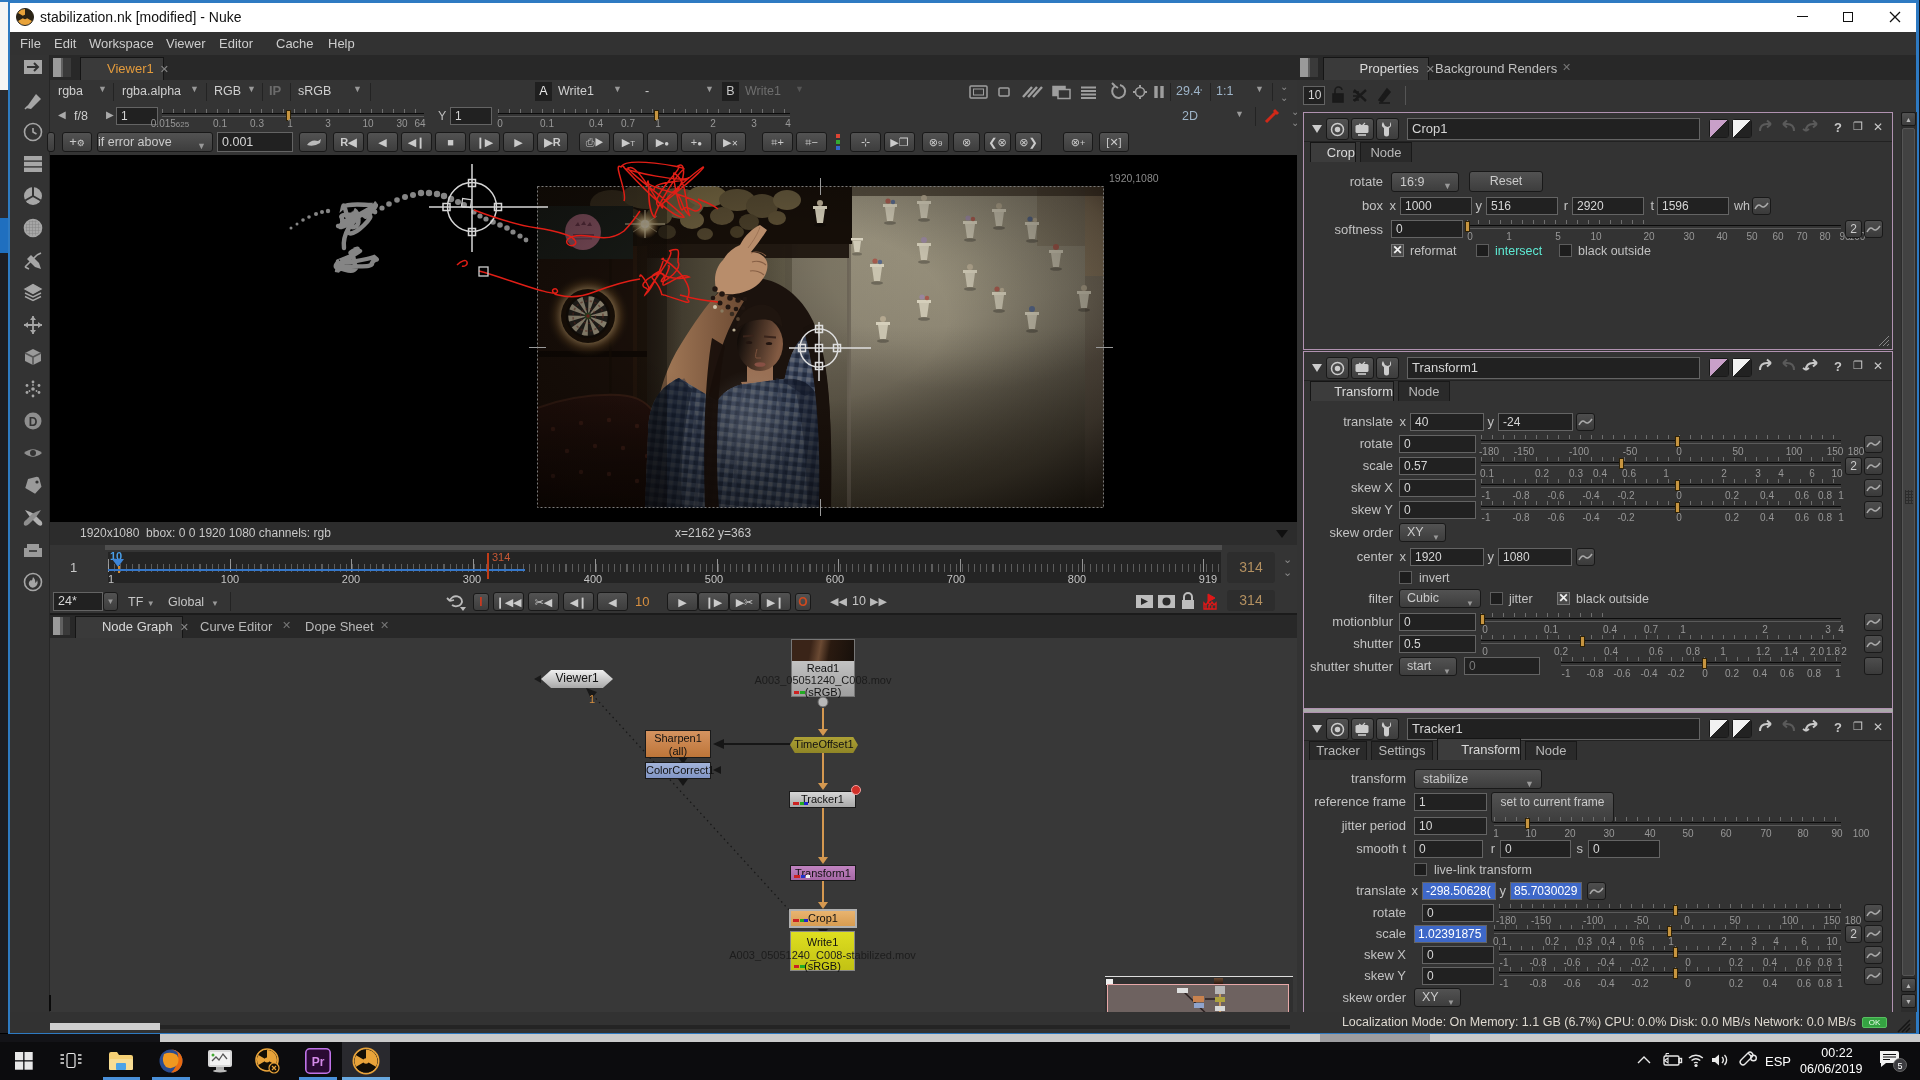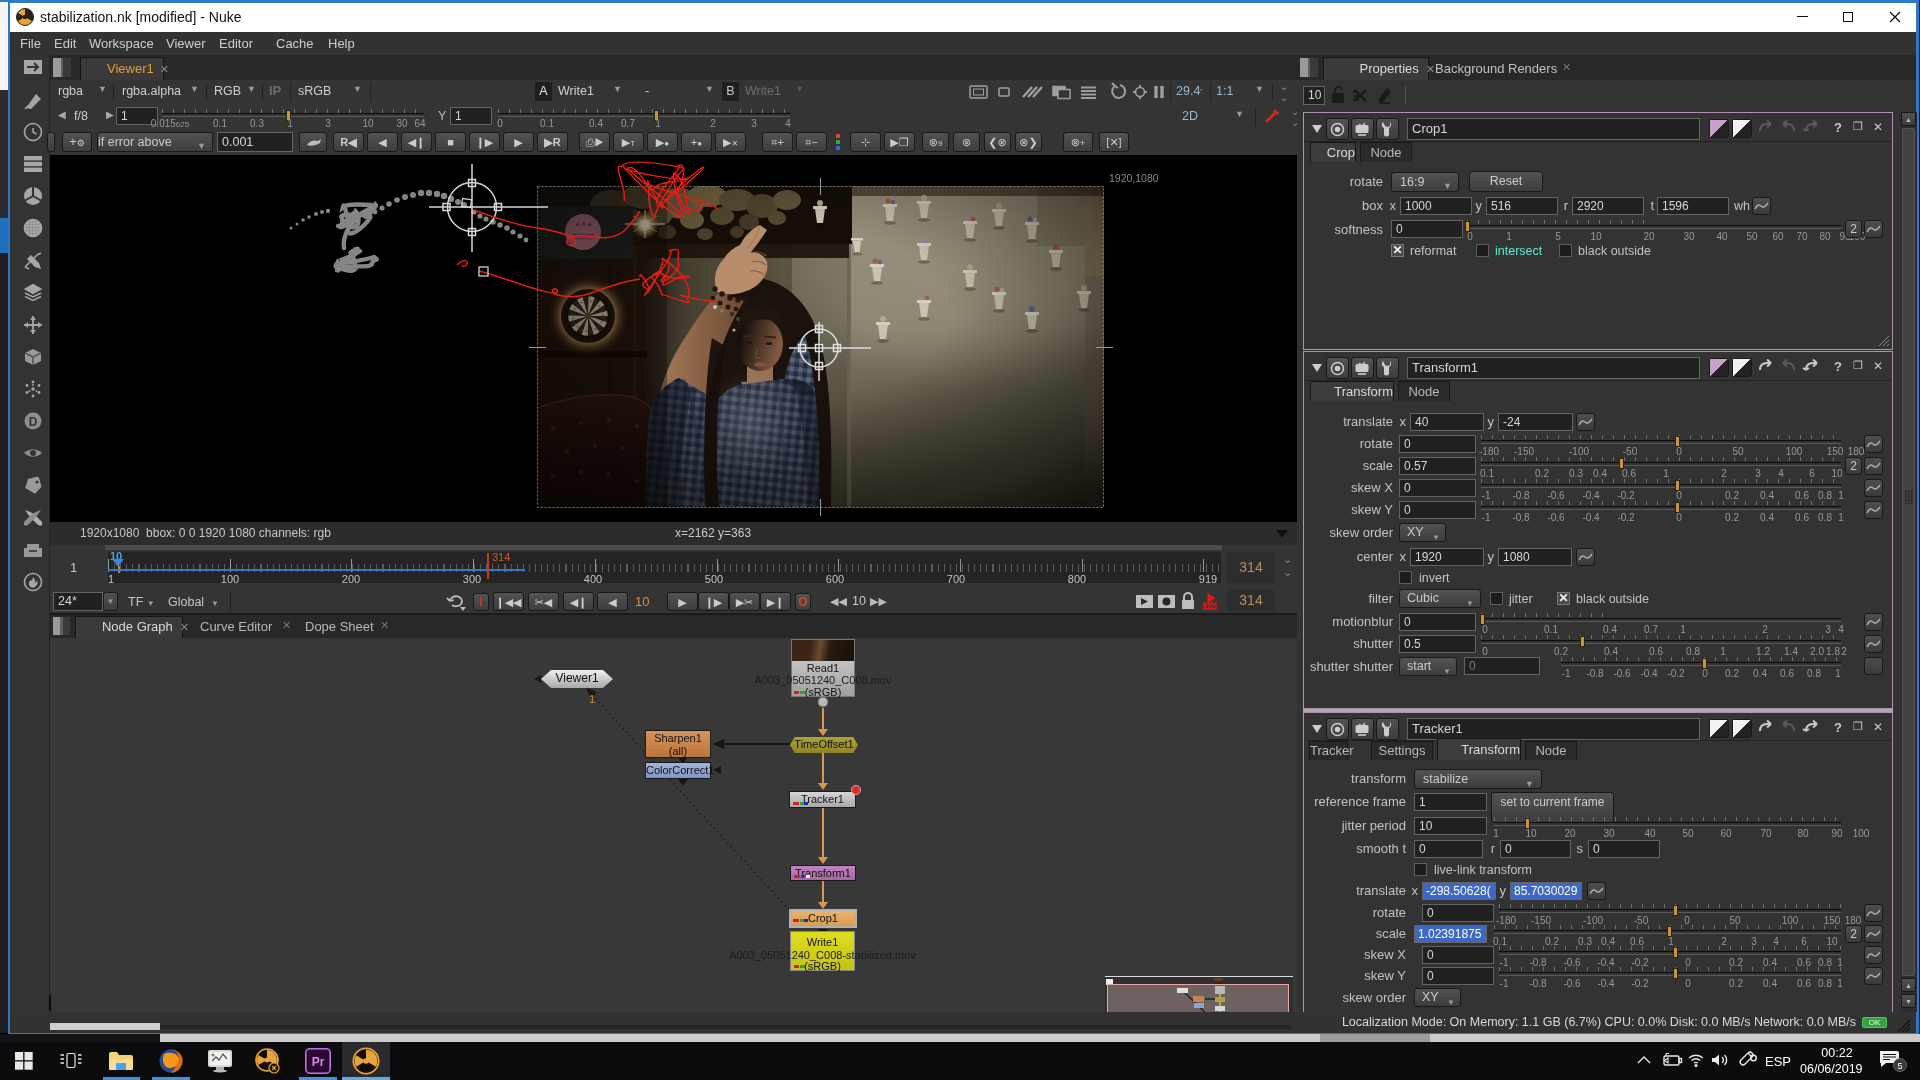--- a/index.html
+++ b/index.html
@@ -1190,21 +1190,21 @@
     </div>
   <svg width="110" height="20" style="left:452px;top:6px" fill="none">
       <path d="M4 12 Q4 5 11 5 L15 5 M15 5 L11 1.5 M15 5 L11 8.5" stroke="#c8c8c8" stroke-width="2"></path>
       <path d="M38 12 Q38 5 31 5 L27 5 M27 5 L31 1.5 M27 5 L31 8.5" stroke="#5a5a5a" stroke-width="2"></path>
       <path d="M50 12 Q50 5 57 5 L61 5 M61 5 L57 1.5 M61 5 L57 8.5 M50 12 L53 10 M50 12 L47 10" stroke="#c8c8c8" stroke-width="2"></path>
     </svg>
   <span class="ab" style="left:530px;top:7px;color:#c8c8c8;font-weight:bold;font-size:13px">?</span>
   <span class="ab" style="left:549px;top:7px;color:#c8c8c8;font-size:11px">❐</span>
   <span class="ab" style="left:569px;top:7px;color:#c8c8c8;font-size:12px">✕</span>
   <div class="ab" style="left:0;top:27px;width:588px;height:1px;background:#222"></div>
-  <div class="tab" style="left:5px;top:28px;width:39px;height:19px;font-size:13px;line-height:18px">Tracker</div>
+  <div class="tab" style="left:5px;top:28px;width:58px;height:19px;font-size:13px;line-height:18px">Tracker</div>
   <div class="tab" style="left:67px;top:28px;width:62px;height:19px;font-size:13px;line-height:18px">Settings</div>
   <div class="tabon" style="left:133px;top:25px;width:84px;height:22px;font-size:13px;line-height:21px">Transform</div>
   <div class="tab" style="left:221px;top:28px;width:52px;height:19px;font-size:13px;line-height:18px">Node</div>
 
   <span class="lab" style="left:0px;top:58px;width:102px">transform</span>
   <div class="btn" style="left:110px;top:56px;width:128px;height:20px;font-size:12.5px;line-height:18px;text-align:left;padding-left:8px">stabilize<span style="position:absolute;right:7px;top:5px;font-size:9px;color:#999">▼</span></div>
 
   <span class="lab" style="left:0px;top:81px;width:102px">reference frame</span>
   <div class="fld" style="left:110px;top:80px;width:73px;height:18px">1</div>
   <div class="btn" style="left:187px;top:79px;width:123px;height:31px;font-size:12px;line-height:18px">set to current frame</div>

